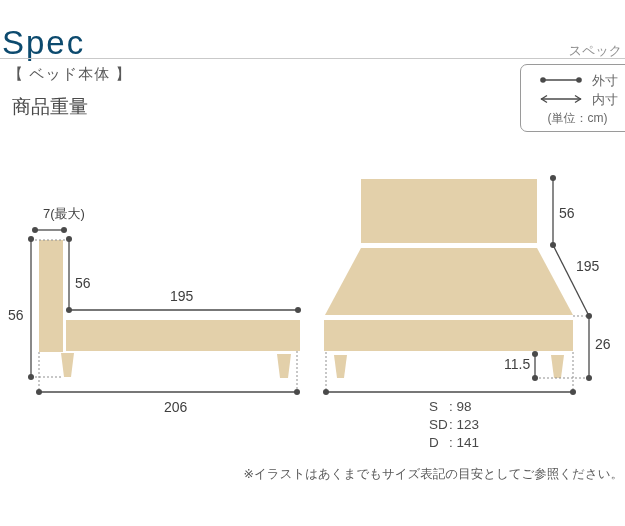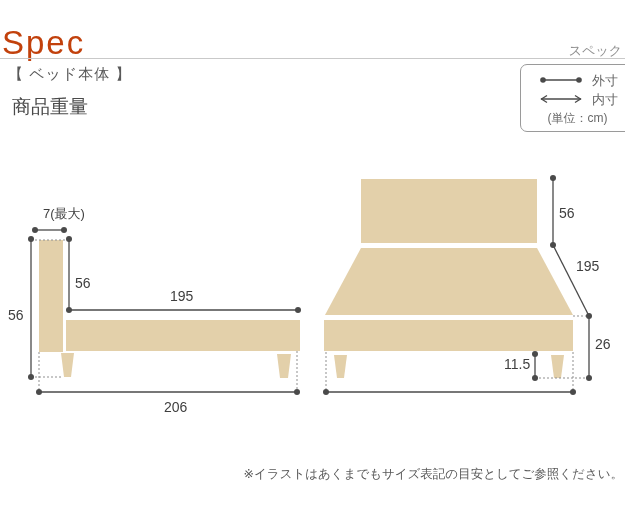--- a/index.html
+++ b/index.html
@@ -2,21 +2,21 @@
 <html><head>
 <meta charset="utf-8">
 <style>
   html,body{margin:0;padding:0;background:#fff;}
   #canvas{
     position:relative;width:625px;height:526px;background:#ffffff;overflow:hidden;
     font-family:"Liberation Sans","DejaVu Sans",sans-serif;color:#4a4a4a;
   }
   
   .spec-title{position:absolute;left:2px;top:24px;font-size:33px;font-weight:300;
-    letter-spacing:2px;color:#c2410c;}
+    letter-spacing:2px;color:#0c4a6e;}
   .spec-subtitle{position:absolute;right:3px;top:42px;font-size:13px;color:#8f8f8f;}
   .title-divider{position:absolute;left:0;top:58px;width:625px;height:1px;background:#c9c9c9;}
   
   .section-label{position:absolute;left:8px;top:65px;font-size:15px;color:#595959;letter-spacing:1px;}
   .weight-label{position:absolute;left:12px;top:94px;font-size:19px;color:#4a4a4a;}
   .weight-rows{position:absolute;left:66px;top:94px;font-size:13px;color:#4a4a4a;line-height:17px;}
   .weight-rows .row{white-space:nowrap;}
   .weight-rows .wname{display:inline-block;width:26px;}
   
   .legend-box{position:absolute;left:501px;top:64px;width:115px;height:68px;
@@ -147,16 +147,21 @@
   <div class="dim" style="left:8px;top:307px;">56</div>
   <div class="dim" style="left:75px;top:275px;">56</div>
   <div class="dim" style="left:170px;top:288px;">195</div>
   <div class="dim" style="left:164px;top:399px;">206</div>
 
   <div class="dim" style="left:559px;top:205px;">56</div>
   <div class="dim" style="left:576px;top:258px;">195</div>
   <div class="dim" style="left:595px;top:336px;">26</div>
   <div class="dim" style="left:504px;top:356px;">11.5</div>
 
+  <div class="size-list">
+    <div class="srow"><span class="sname">S</span>:&nbsp;<span>98</span></div>
+    <div class="srow"><span class="sname">SD</span>:&nbsp;<span>123</span></div>
+    <div class="srow"><span class="sname">D</span>:&nbsp;<span>141</span></div>
+  </div>
 
   <div class="footnote">※イラストはあくまでもサイズ表記の目安としてご参照ください。</div>
 
 </div>
 
 </body></html>

